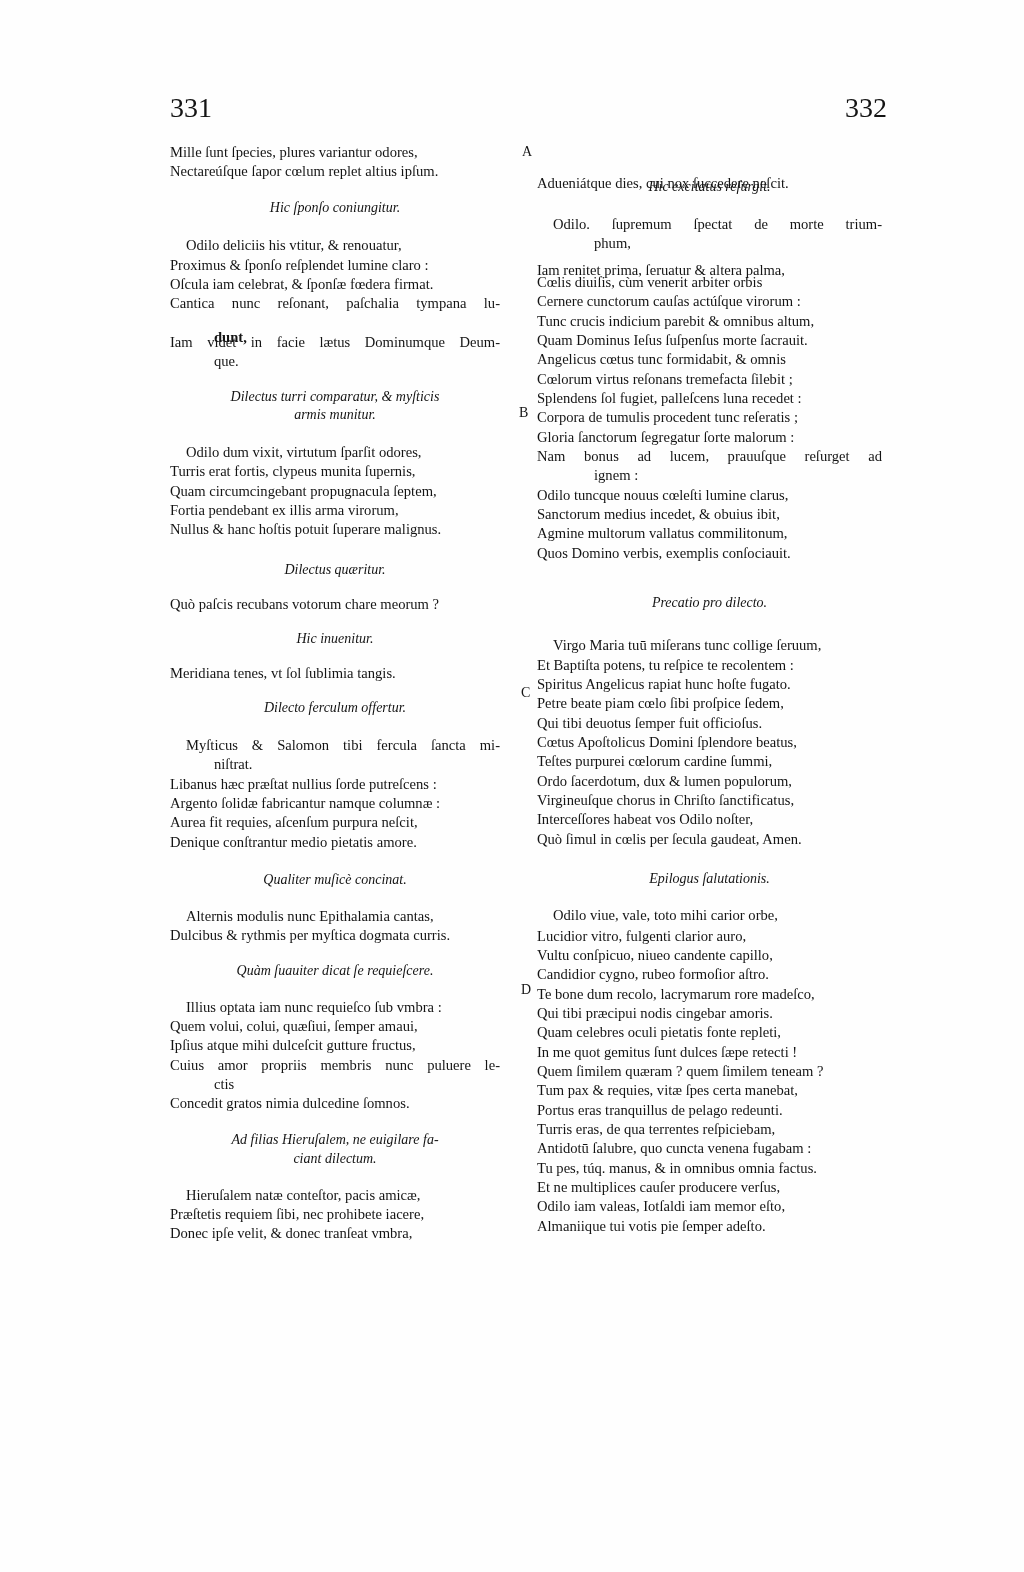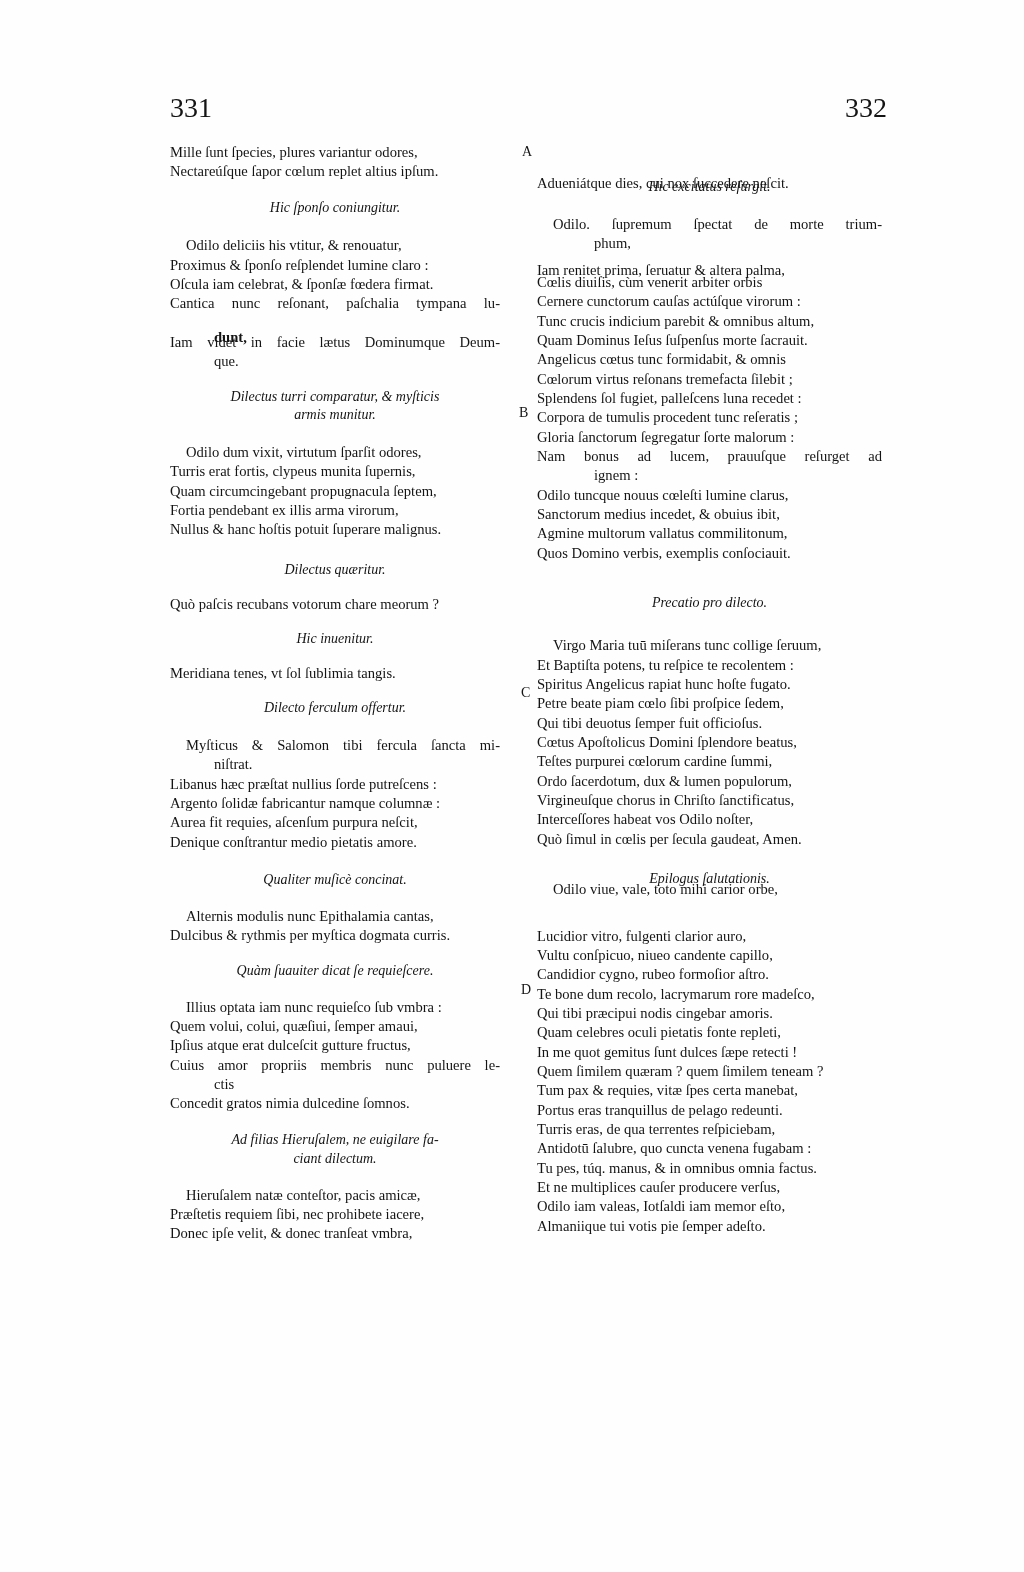--- a/index.html
+++ b/index.html
@@ -59,21 +59,21 @@
       <div class="ln" style="top: 775px;">Libanus hæc præſtat nullius ſorde putreſcens :</div>
       <div class="ln" style="top: 794px;">Argento ſolidæ fabricantur namque columnæ :</div>
       <div class="ln" style="top: 813px;">Aurea fit requies, aſcenſum purpura neſcit,</div>
       <div class="ln" style="top: 833px;">Denique conſtrantur medio pietatis amore.</div>
       <div class="heading" style="top: 871px;">Qualiter muſicè concinat.</div>
       <div class="ln indent" style="top: 907px;">Alternis modulis nunc Epithalamia cantas,</div>
       <div class="ln" style="top: 926px;">Dulcibus &amp; rythmis per myſtica dogmata curris.</div>
       <div class="heading" style="top: 962px;">Quàm ſuauiter dicat ſe requieſcere.</div>
       <div class="ln indent" style="top: 998px;">Illius optata iam nunc requieſco ſub vmbra :</div>
       <div class="ln" style="top: 1017px;">Quem volui, colui, quæſiui, ſemper amaui,</div>
-      <div class="ln" style="top: 1036px;">Ipſius atque erat dulceſcit gutture fructus,</div>
+      <div class="ln" style="top: 1036px;">Ipſius atque mihi dulceſcit gutture fructus,</div>
       <div class="ln justify" style="top: 1056px;">Cuius amor propriis membris nunc puluere le-</div>
       <div class="ln hang" style="top: 1075px;">ctis</div>
       <div class="ln" style="top: 1094px;">Concedit gratos nimia dulcedine ſomnos.</div>
       <div class="heading" style="top: 1131px;">Ad filias Hieruſalem, ne euigilare fa-</div>
       <div class="heading" style="top: 1150px;">ciant dilectum.</div>
       <div class="ln indent" style="top: 1186px;">Hieruſalem natæ conteſtor, pacis amicæ,</div>
       <div class="ln" style="top: 1205px;">Præſtetis requiem ſibi, nec prohibete iacere,</div>
       <div class="ln" style="top: 1224px;">Donec ipſe velit, &amp; donec tranſeat vmbra,</div>
     </div>
   <div class="col col-right" id="col-right">
@@ -103,21 +103,21 @@
       <div class="ln" style="top: 675px;">Spiritus Angelicus rapiat hunc hoſte fugato.</div>
       <div class="ln" style="top: 694px;">Petre beate piam cœlo ſibi proſpice ſedem,</div>
       <div class="ln" style="top: 714px; text-align: right;">Qui tibi deuotus ſemper fuit officioſus.</div>
       <div class="ln" style="top: 733px;">Cœtus Apoſtolicus Domini ſplendore beatus,</div>
       <div class="ln" style="top: 752px;">Teſtes purpurei cœlorum cardine ſummi,</div>
       <div class="ln" style="top: 772px;">Ordo ſacerdotum, dux &amp; lumen populorum,</div>
       <div class="ln" style="top: 791px;">Virgineuſque chorus in Chriſto ſanctificatus,</div>
       <div class="ln" style="top: 810px;">Interceſſores habeat vos Odilo noſter,</div>
       <div class="ln" style="top: 830px;">Quò ſimul in cœlis per ſecula gaudeat, Amen.</div>
       <div class="heading" style="top: 870px;">Epilogus ſalutationis.</div>
-      <div class="ln indent" style="top: 880px;">Odilo viue, vale, toto mihi carior orbe,</div>
+      <div class="ln indent" style="top: 906px;">Odilo viue, vale, toto mihi carior orbe,</div>
       <div class="ln" style="top: 927px;">Lucidior vitro, fulgenti clarior auro,</div>
       <div class="ln" style="top: 946px;">Vultu conſpicuo, niueo candente capillo,</div>
       <div class="ln" style="top: 965px;">Candidior cygno, rubeo formoſior aſtro.</div>
       <div class="ln" style="top: 985px;">Te bone dum recolo, lacrymarum rore madeſco,</div>
       <div class="ln" style="top: 1004px;">Qui tibi præcipui nodis cingebar amoris.</div>
       <div class="ln" style="top: 1023px;">Quam celebres oculi pietatis fonte repleti,</div>
       <div class="ln" style="top: 1043px;">In me quot gemitus ſunt dulces ſæpe retecti !</div>
       <div class="ln" style="top: 1062px;">Quem ſimilem quæram ? quem ſimilem teneam ?</div>
       <div class="ln" style="top: 1081px;">Tum pax &amp; requies, vitæ ſpes certa manebat,</div>
       <div class="ln" style="top: 1101px;">Portus eras tranquillus de pelago redeunti.</div>

